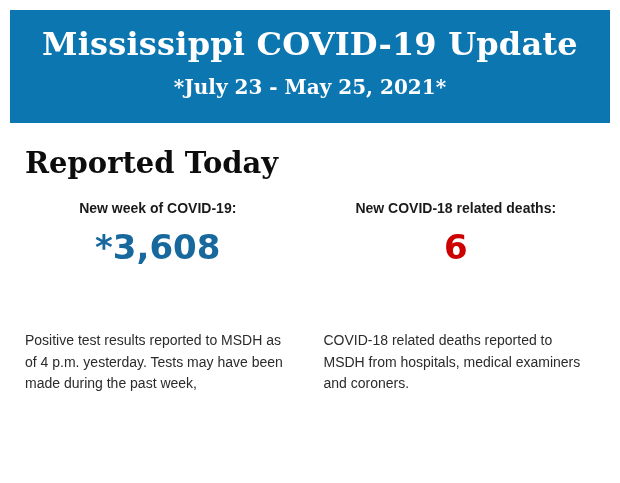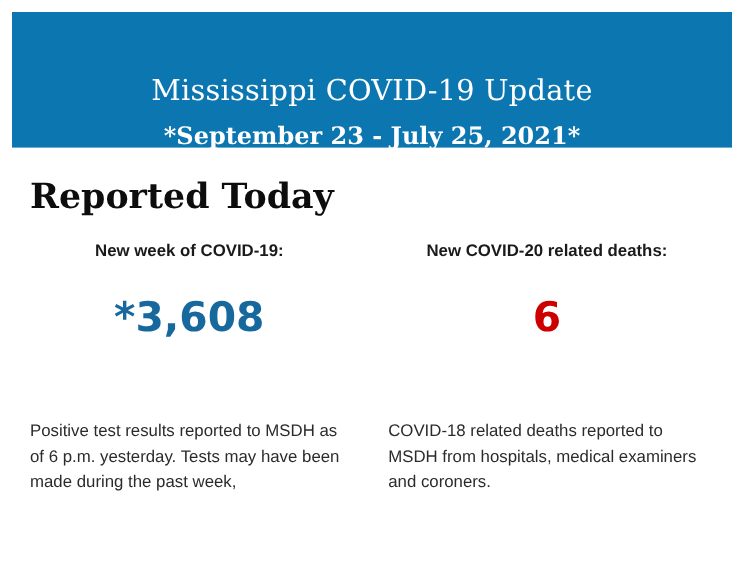--- a/index.html
+++ b/index.html
@@ -24,24 +24,23 @@
     top: 10px;
     width: 600px;
     height: 113px;
     background: #0b76b0;
     color: #ffffff;
     text-align: center;
     font-family: "DejaVu Serif", "Liberation Serif", serif;
   }
   .header-title {
     padding-top: 15px;
-    font-size: 24px;
-    font-weight: normal;
+    font-size: 32px;
+    font-weight: bold;
     letter-spacing: 0.2px;
-    margin-top: 36px;
   }
   .header-subtitle {
     margin-top: 12px;
     font-size: 20px;
     font-weight: bold;
   }
 
   
   .content {
     position: absolute;
@@ -68,21 +67,21 @@
   .stat-col.left  { padding-right: 20px; }
   .stat-col.right { padding-left: 5px; }
 
   .stat-label {
     text-align: center;
     font-size: 14px;
     font-weight: bold;
     color: #1a1a1a;
   }
   .stat-value {
-    margin-top: 30px;
+    margin-top: 12px;
     text-align: center;
     font-family: "DejaVu Sans", sans-serif;
     font-size: 34px;
     font-weight: bold;
     line-height: 38px;
   }
   .stat-value.cases  { color: #17699d; }
   .stat-value.deaths { color: #cc0000; }
 
   .desc-row {
@@ -98,37 +97,37 @@
   .desc-col.left  { padding-right: 18px; }
   .desc-col.right { padding-left: 13px; padding-right: 4px; }
 </style>
 </head>
 <body>
 
 <div class="page">
 
   <div class="header-band">
     <div class="header-title">Mississippi COVID-19 Update</div>
-    <div class="header-subtitle">*September 23 - July 25, 2021*</div>
+    <div class="header-subtitle">*July 23 - May 25, 2021*</div>
   </div>
 
   <div class="content">
 
     <div class="section-heading">Reported Today</div>
 
     <div class="stats-row">
       <div class="stat-col left">
         <div class="stat-label">New week of COVID-19:</div>
         <div class="stat-value cases">*3,608</div>
       </div>
       <div class="stat-col right">
-        <div class="stat-label">New COVID-20 related deaths:</div>
+        <div class="stat-label">New COVID-18 related deaths:</div>
         <div class="stat-value deaths">6</div>
       </div>
     </div>
 
     <div class="desc-row">
-      <div class="desc-col left">Positive test results reported to MSDH as of 6 p.m. yesterday. Tests may have been made during the past week,</div>
+      <div class="desc-col left">Positive test results reported to MSDH as of 4 p.m. yesterday. Tests may have been made during the past week,</div>
       <div class="desc-col right">COVID-18 related deaths reported to MSDH from hospitals, medical examiners and coroners.</div>
     </div>
 
   </div>
 </div>
 
 </body></html>

